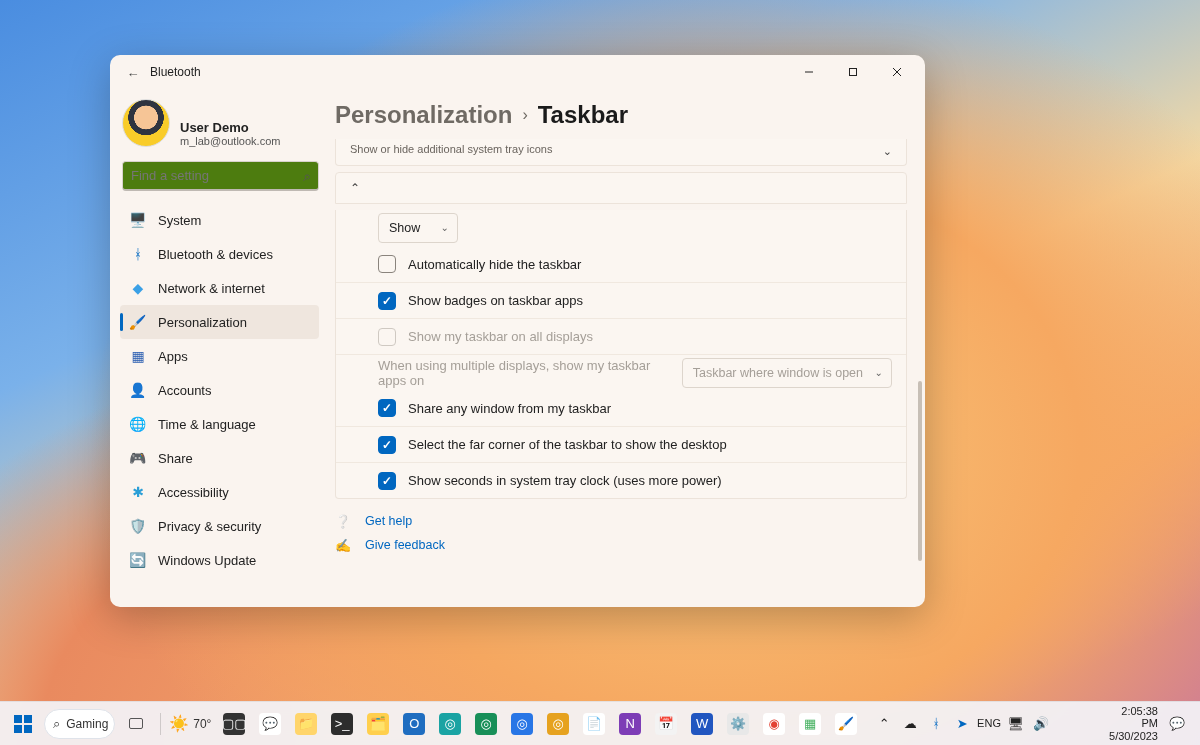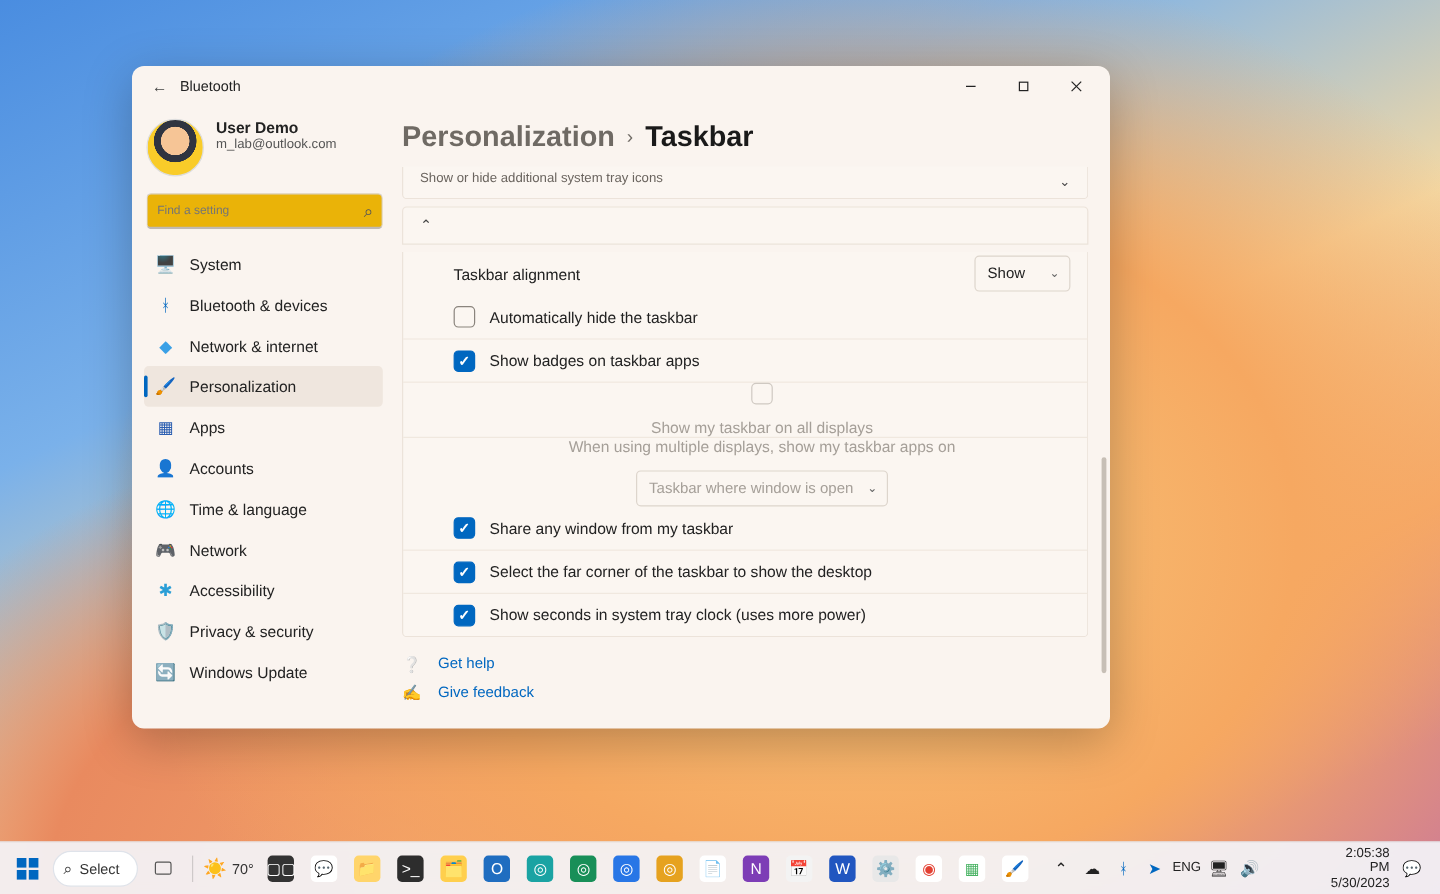--- a/index.html
+++ b/index.html
@@ -25,28 +25,28 @@
     height: 34px; display: flex; align-items: center; padding: 0 6px;
   }
   .titlebar .back { width: 34px; text-align: center; font-size: 13px; color: #444; cursor: pointer; }
   .titlebar .title { font-size: 12px; color: #222; }
   .titlebar .spacer { flex: 1; }
   .titlebar .winbtn { width: 44px; height: 30px; display:flex;align-items:center;justify-content:center; font-size:11px; color:#222; cursor:pointer;}
   .winbtn svg { width:10px; height:10px; }
   .window-body { flex: 1; display: flex; overflow: hidden; }
   
   .sidebar { width: 215px; padding: 8px 0 8px 10px; display:flex; flex-direction:column; }
-  .user { display:flex; align-items:flex-start; gap:10px; padding: 2px 6px 12px 2px; }
+  .user { display:flex; align-items:flex-end; gap:10px; padding: 2px 6px 12px 2px; }
   .avatar { width: 48px; height: 48px; border-radius: 50%; background: radial-gradient(circle at 50% 38%, #f6c596 0 32%, #2f3440 33% 48%, #f9cc29 49% 100%); border: 1px solid #ddd; }
   .user .name { font-size: 13px; font-weight: 600; color:#222; }
   .user .email { font-size: 11px; color: #555; }
   .searchwrap { position: relative; margin: 2px 6px 10px 2px; }
   .searchwrap input {
     width: 100%; height: 30px; border: 1px solid #d8d2cc; border-radius: 4px;
-    padding: 0 28px 0 8px; font-size: 10px; background:#eab308; outline:none;
+    padding: 0 28px 0 8px; font-size: 13px; background:#4d7c0f; outline:none;
     border-bottom: 2px solid #bfb9b3;
   }
   .searchwrap .sicon { position:absolute; right:8px; top:7px; color:#555; font-size:14px; }
   .nav { display:flex; flex-direction:column; gap:0; margin-top:2px; }
   .nav-item {
     display:flex; align-items:center; gap:12px; height:34px; padding:0 10px;
     font-size:13px; color:#222; border-radius:4px; cursor:pointer; margin-right:6px;
   }
   .nav-item.selected { background:#efe6de; position:relative; }
   .nav-item.selected::before { content:""; position:absolute; left:0; top:8px; bottom:8px; width:3px; background:#0067c0; border-radius:2px; }
@@ -66,21 +66,21 @@
   .panel.trunc { padding: 4px 14px 10px 14px; border-top:none; border-radius:0 0 4px 4px; position: relative; }
   .panel.trunc .sub{ font-size:11px; color:#6a645e;}
   .panel.trunc .dchev{ position:absolute; right:14px; top:6px; font-size:11px; color:#444;}
   .rows { border:1px solid #ece3da; border-top:none; border-radius:0 0 4px 4px; background:#fbf6f1;}
   .row {
     display:flex; align-items:center; padding: 0 14px 0 42px; min-height:36px;
     border-top:1px solid #f0e8df; font-size:13px; color:#222; gap:12px;
   }
   .row:first-child{ border-top:none;}
   .row .lbl { flex:1; }
-  .row.disabled { color:#a59f98;flex-direction:column; }
+  .row.disabled { color:#a59f98; }
   .select {
     border:1px solid #ddd5cc; border-radius:4px; background:#fbf6f1; height:30px;
     padding: 0 28px 0 10px; font-size:12.5px; color:#222; display:flex; align-items:center; position:relative;
     min-width:80px; cursor:pointer;
   }
   .select.disabled{ color:#a59f98;}
   .select .schev { position:absolute; right:8px; top:8px; font-size:10px; color:#666; }
   .chk {
     width:18px; height:18px; border-radius:4px; border:1.5px solid #8a847d; background:#fbf6f1;
     display:flex; align-items:center; justify-content:center; flex-shrink:0; cursor:pointer;
@@ -181,21 +181,21 @@
           <div class="nav-item">
             <span class="ni" style="color:#3fae6d">👤</span>
             <span>Accounts</span>
           </div>
           <div class="nav-item">
             <span class="ni" style="color:#2a9ed6">🌐</span>
             <span>Time &amp; language</span>
           </div>
           <div class="nav-item">
             <span class="ni" style="color:inherit">🎮</span>
-            <span>Network</span>
+            <span>Share</span>
           </div>
           <div class="nav-item">
             <span class="ni" style="color:#2a9ed6">✱</span>
             <span>Accessibility</span>
           </div>
           <div class="nav-item">
             <span class="ni" style="color:inherit">🛡️</span>
             <span>Privacy &amp; security</span>
           </div>
           <div class="nav-item">
@@ -216,21 +216,20 @@
         <div class="sub">Show or hide additional system tray icons</div>
         <div class="dchev">⌄</div>
       </div>
 
       <div class="panel head" style="border-radius:4px 4px 0 0;">
         <div style="font-size:12px;color:#444;">⌃</div>
       </div>
 
       <div class="rows">
         <div class="row">
-          <span class="lbl">Taskbar alignment</span>
           <div class="select">
             <span>Show</span>
             <span class="schev">⌄</span>
           </div>
         </div>
         <div id="opts1">
             <div class="row">
               <div class="chk  "></div>
               <span class="lbl">Automatically hide the taskbar</span>
             </div>
@@ -287,21 +286,21 @@
   <div class="tb-btn tb-start">
     <div class="wgrid">
         <span></span>
         <span></span>
         <span></span>
         <span></span>
       </div>
   </div>
   <div class="tb-btn tb-search">
     <span class="sic">⌕</span>
-    <span>Select</span>
+    <span>Gaming</span>
   </div>
   <div class="tb-btn tb-icon">
       <span style="border:1.5px solid #555;width:14px;height:11px;border-radius:2px;display:block"></span>
     </div>
   <div class="tb-sep"></div>
   <div class="tb-btn tb-weather">
     <span class="sun">☀️</span>
     <span>70°</span>
   </div>
   <div id="tb-apps" style="display:flex;align-items:center;gap:2px;">

